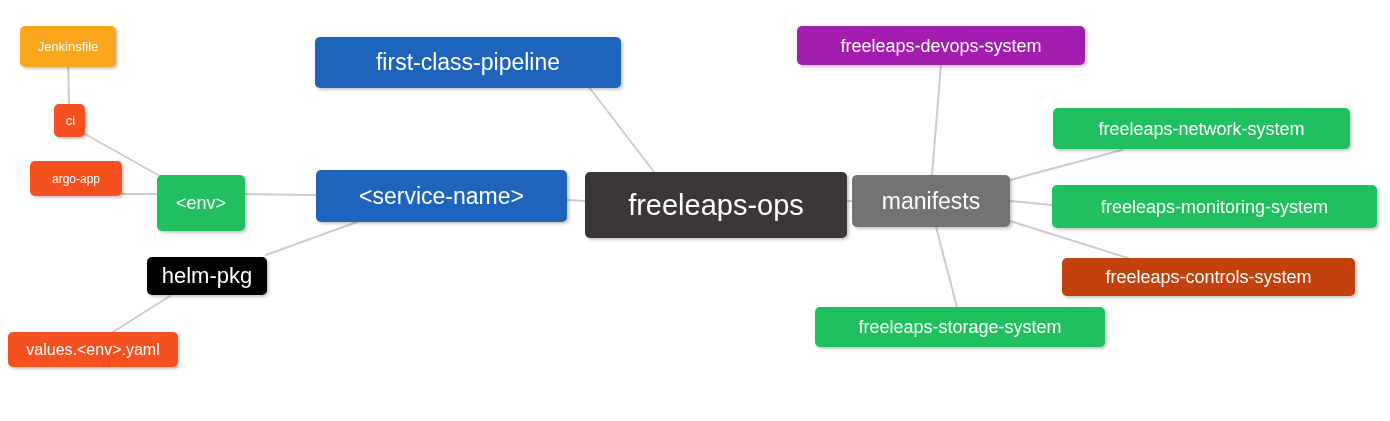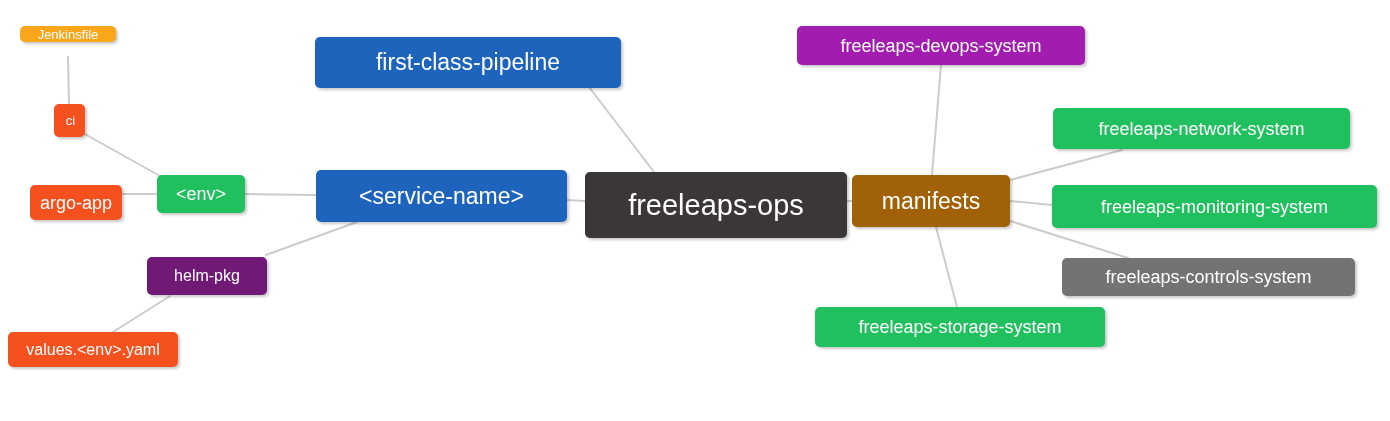--- a/index.html
+++ b/index.html
@@ -54,25 +54,25 @@
       <line x1="846" y1="201" x2="853" y2="201" stroke="#cccccc" stroke-width="2" stroke-linecap="round"></line>
       <line x1="932" y1="175" x2="941" y2="65" stroke="#cccccc" stroke-width="2" stroke-linecap="round"></line>
       <line x1="1010" y1="180" x2="1122" y2="150" stroke="#cccccc" stroke-width="2" stroke-linecap="round"></line>
       <line x1="1010" y1="201" x2="1052" y2="205" stroke="#cccccc" stroke-width="2" stroke-linecap="round"></line>
       <line x1="1010" y1="221" x2="1128" y2="258" stroke="#cccccc" stroke-width="2" stroke-linecap="round"></line>
       <line x1="936" y1="227" x2="957" y2="307" stroke="#cccccc" stroke-width="2" stroke-linecap="round"></line>
     </svg>
 <div class="node" style="left: 585px; top: 172px; width: 262px; height: 66px; font-size: 29px; background: rgb(59, 55, 55); color: rgb(255, 255, 255);">freeleaps-ops</div>
     <div class="node" style="left: 315px; top: 37px; width: 306px; height: 51px; font-size: 23px; background: rgb(31, 100, 188); color: rgb(255, 255, 255);">first-class-pipeline</div>
     <div class="node" style="left: 316px; top: 170px; width: 251px; height: 52px; font-size: 23px; background: rgb(31, 100, 188); color: rgb(255, 255, 255);">&lt;service-name&gt;</div>
-    <div class="node" style="left: 852px; top: 175px; width: 158px; height: 52px; font-size: 23px; background: #a16207; color: rgb(255, 255, 255);">manifests</div>
-    <div class="node" style="left: 157px; top: 175px; width: 88px; height: 38px; font-size: 18px; background: rgb(32, 192, 95); color: rgb(255, 255, 255);">&lt;env&gt;</div>
-    <div class="node" style="left: 147px; top: 257px; width: 120px; height: 38px; font-size: 16px; background: #701a75; color: rgb(255, 255, 255);">helm-pkg</div>
-    <div class="node" style="left: 20px; top: 26px; width: 96px; height: 16px; font-size: 13px; background: rgb(250, 166, 26); color: rgb(255, 255, 255);">Jenkinsfile</div>
+    <div class="node" style="left: 852px; top: 175px; width: 158px; height: 52px; font-size: 23px; background: #737373; color: rgb(255, 255, 255);">manifests</div>
+    <div class="node" style="left: 157px; top: 175px; width: 88px; height: 56px; font-size: 18px; background: rgb(32, 192, 95); color: rgb(255, 255, 255);">&lt;env&gt;</div>
+    <div class="node" style="left: 147px; top: 257px; width: 120px; height: 38px; font-size: 22px; background: #000000; color: rgb(255, 255, 255);">helm-pkg</div>
+    <div class="node" style="left: 20px; top: 26px; width: 96px; height: 41px; font-size: 13px; background: rgb(250, 166, 26); color: rgb(255, 255, 255);">Jenkinsfile</div>
     <div class="node" style="left: 54px; top: 104px; width: 31px; height: 33px; font-size: 13px; background: rgb(244, 81, 30); color: rgb(255, 255, 255); padding-left: 8px;">ci</div>
-    <div class="node" style="left: 30px; top: 185px; width: 92px; height: 35px; font-size: 18px; background: rgb(244, 81, 30); color: rgb(255, 255, 255);">argo-app</div>
+    <div class="node" style="left: 30px; top: 161px; width: 92px; height: 35px; font-size: 12px; background: rgb(244, 81, 30); color: rgb(255, 255, 255);">argo-app</div>
     <div class="node" style="left: 8px; top: 332px; width: 170px; height: 35px; font-size: 16px; background: rgb(244, 81, 30); color: rgb(255, 255, 255);">values.&lt;env&gt;.yaml</div>
     <div class="node" style="left: 797px; top: 26px; width: 288px; height: 39px; font-size: 18px; background: #a21caf; color: rgb(255, 255, 255);">freeleaps-devops-system</div>
     <div class="node" style="left: 1053px; top: 108px; width: 297px; height: 41px; font-size: 18px; background: rgb(32, 192, 95); color: rgb(255, 255, 255);">freeleaps-network-system</div>
     <div class="node" style="left: 1052px; top: 185px; width: 325px; height: 43px; font-size: 18px; background: rgb(32, 192, 95); color: rgb(255, 255, 255);">freeleaps-monitoring-system</div>
-    <div class="node" style="left: 1062px; top: 258px; width: 293px; height: 38px; font-size: 18px; background: #737373; color: rgb(255, 255, 255);">freeleaps-controls-system</div>
+    <div class="node" style="left: 1062px; top: 258px; width: 293px; height: 38px; font-size: 18px; background: #c2410c; color: rgb(255, 255, 255);">freeleaps-controls-system</div>
     <div class="node" style="left: 815px; top: 307px; width: 290px; height: 40px; font-size: 18px; background: rgb(32, 192, 95); color: rgb(255, 255, 255); text-align: right;">freeleaps-storage-system</div>
   </div>
 
 </body></html>

